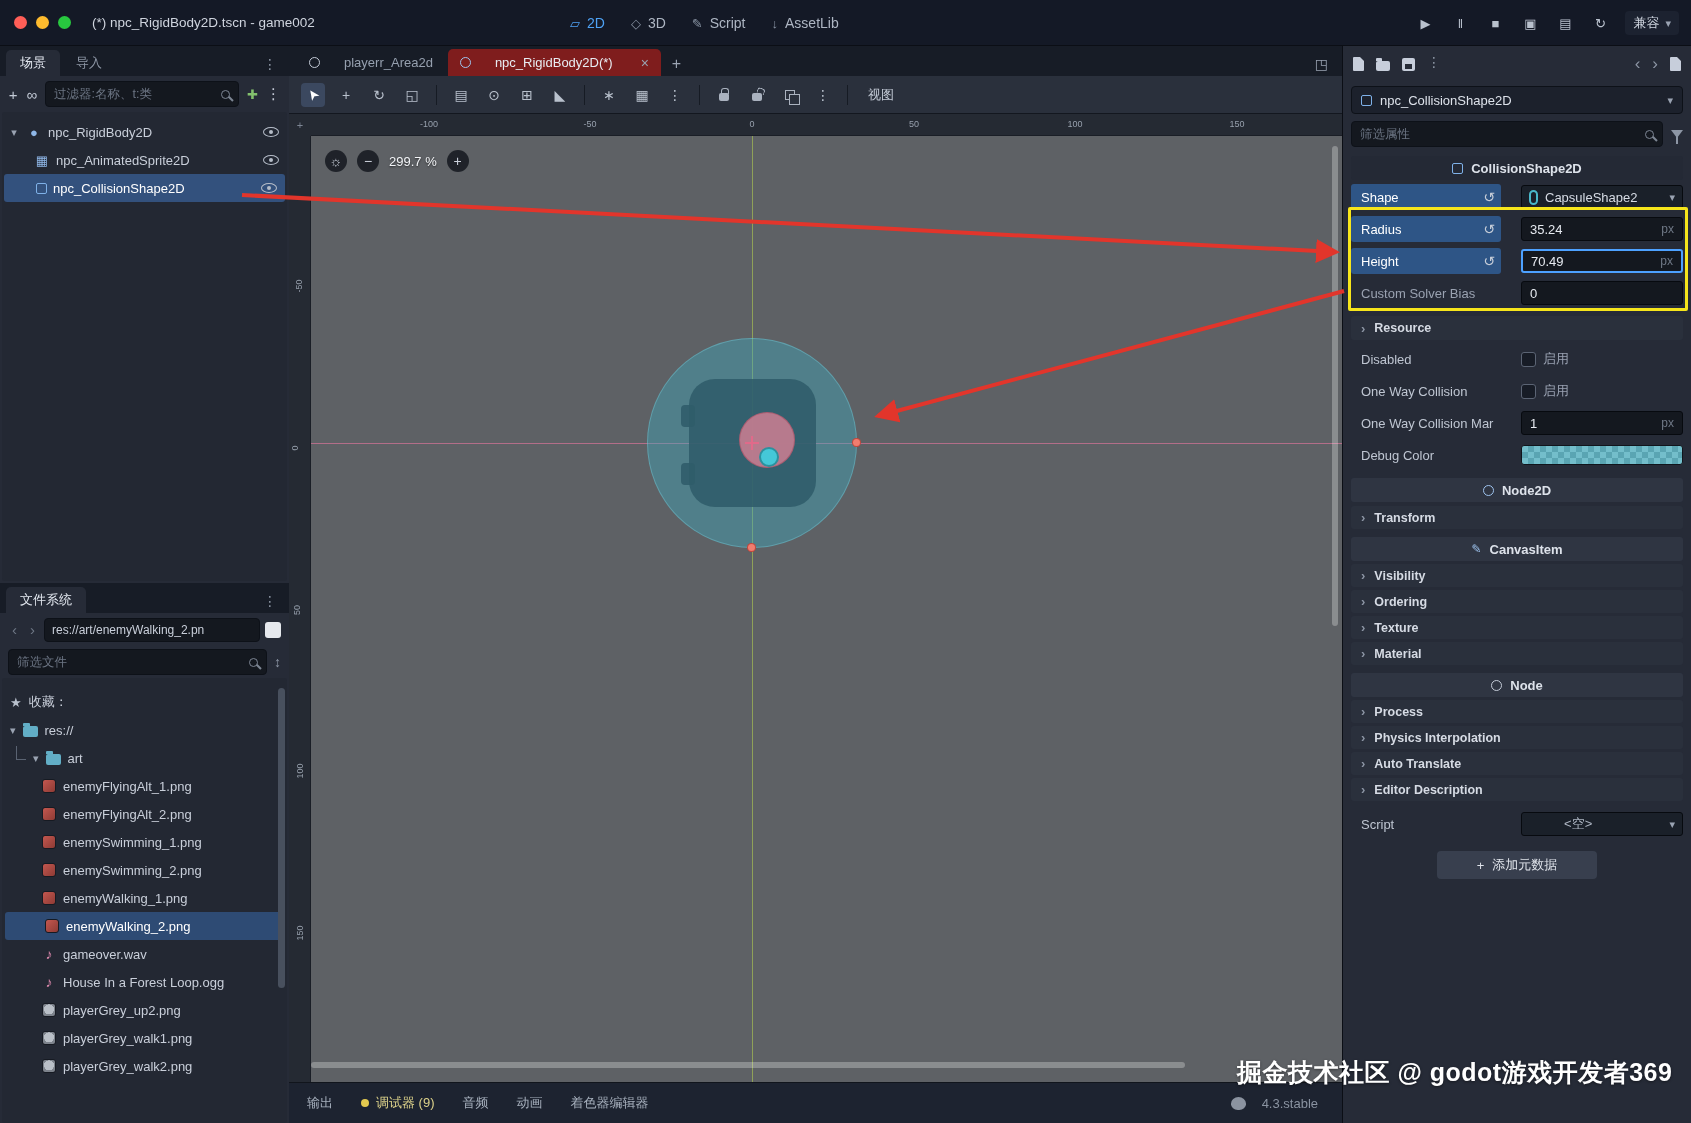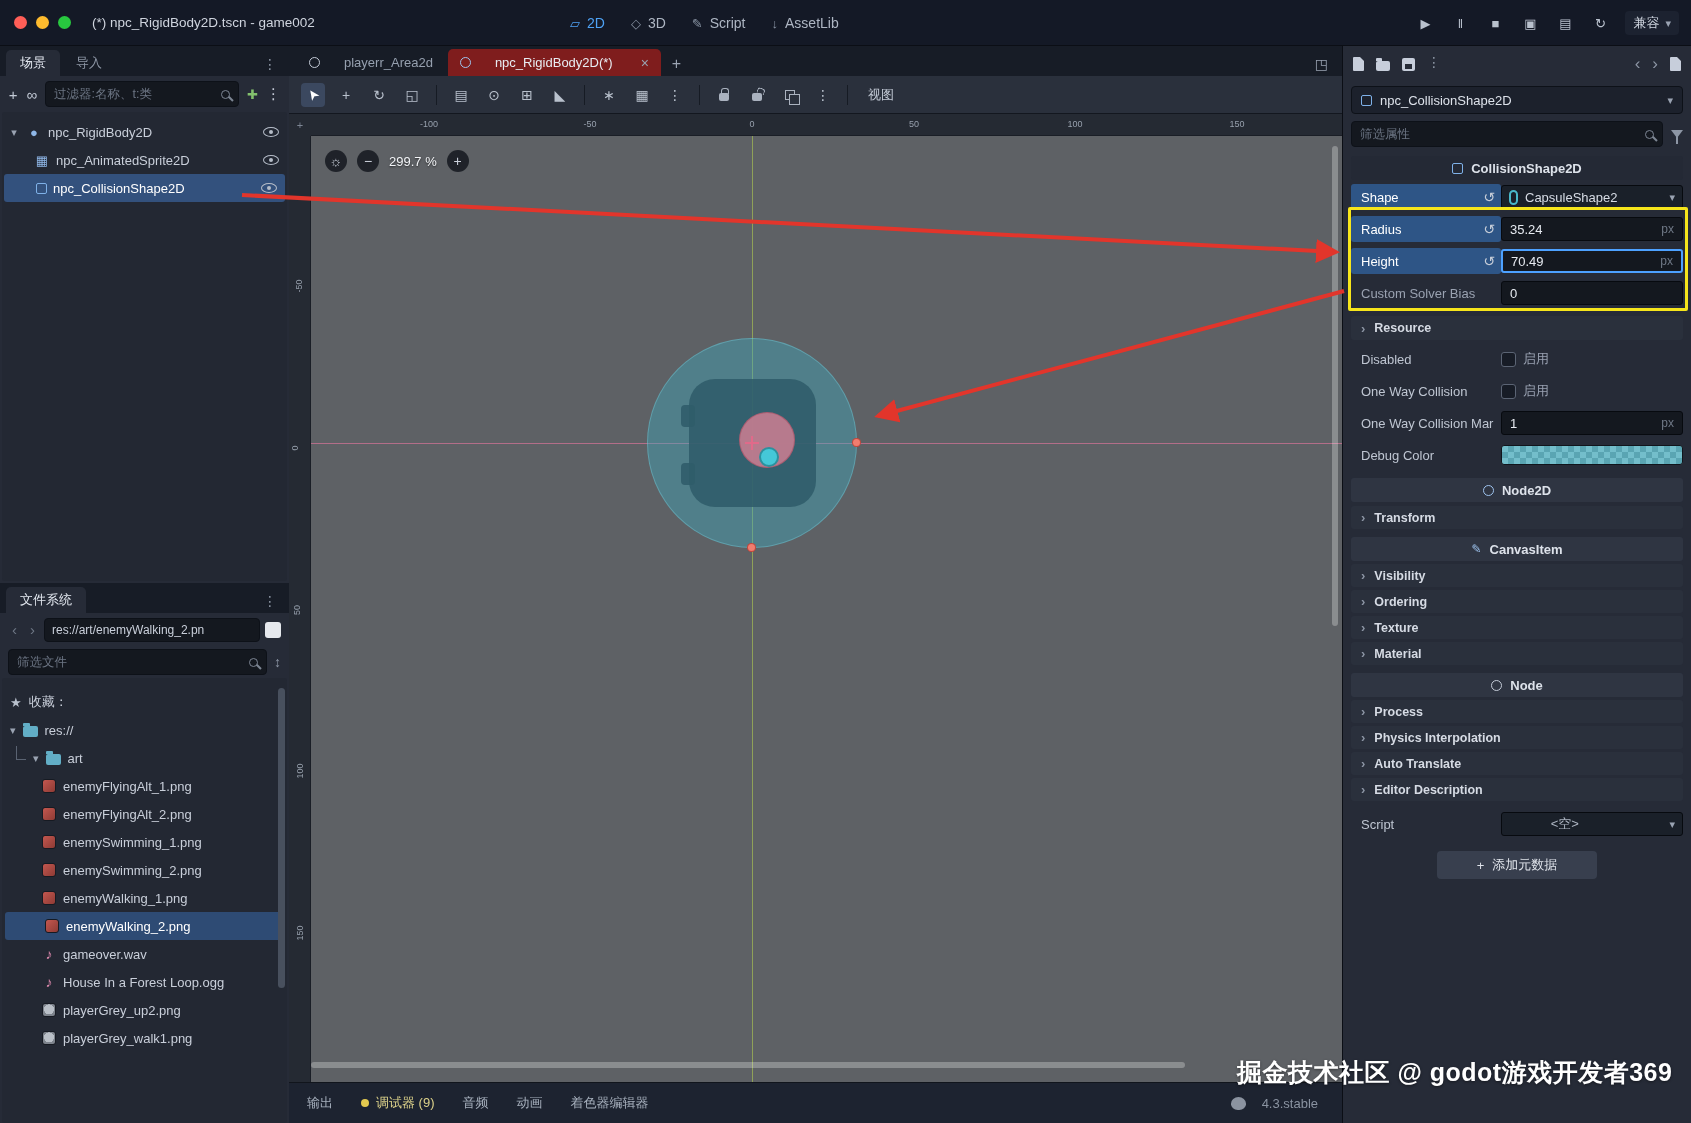--- a/index.html
+++ b/index.html
@@ -132,21 +132,21 @@
 .funnel::after{content:"";position:absolute;left:-1px;top:-2px;width:2px;height:8px;background:#8d96a5}
 .band{height:24px;margin:8px 8px 0;background:#2f3542;border-radius:3px;display:flex;align-items:center;justify-content:center;gap:8px;font-weight:bold;font-size:13px;color:#dde2ea}
 .band.first{background:#242935}
 .circ-ic{width:11px;height:11px;border:1.7px solid #9fc4ef;border-radius:50%;flex:0 0 auto}
 .circ-ic.gray{border-color:#c3cad6}
 .pencil{color:#9fc4ef;font-size:12px}
 .prow{height:30px;margin:2px 8px 0;display:flex;align-items:center}
 .pcell{width:150px;height:26px;display:flex;align-items:center;padding:0 6px 0 10px;border-radius:3px;font-size:13px;color:#bfc6d2}
 .prow.hl .pcell{background:#2e5586;color:#fff}
 .revert{margin-left:auto;color:#c6cdd8;font-size:14px}
-.pval{flex:1;padding-left:0;display:flex;align-items:center;gap:7px;min-width:0}
+.pval{flex:1;padding-left:20px;display:flex;align-items:center;gap:7px;min-width:0}
 .spin{flex:1;height:24px;background:#14181f;border:1px solid #070a0f;border-radius:3px;display:flex;align-items:center;padding:0 8px;font-size:13px;color:#e6eaf0}
 .spin .unit{margin-left:auto;color:#6f7886;font-size:12px}
 .spin.focus{border:2px solid #4da1ff}
 .res-drop{flex:1;height:24px;background:#1a2029;border:1px solid #070a0f;border-radius:3px;display:flex;align-items:center;gap:7px;padding:0 7px;font-size:13px;color:#d6dbe4;position:relative}
 .res-drop .center-val{margin:0 auto;color:#aeb6c3}
 .capsule{width:9px;height:15px;border:2px solid #49b8c9;border-radius:6px;flex:0 0 auto}
 .checkbox{width:15px;height:15px;border:1px solid #5b6474;background:#171c26;border-radius:3px;flex:0 0 auto}
 .check-label{font-size:13px;color:#9aa2b2}
 .swatch{flex:1;height:20px;border-radius:3px;border:1px solid #11151c;background-color:#c9ced6;background-image:linear-gradient(rgba(63,180,196,.62),rgba(63,180,196,.62)),linear-gradient(45deg,#868c96 25%,transparent 25% 75%,#868c96 75%),linear-gradient(45deg,#868c96 25%,transparent 25% 75%,#868c96 75%);background-size:auto,12px 12px,12px 12px;background-position:0 0,0 0,6px 6px}
 .group-row{height:23px;margin:3px 8px 0;background:#2a303c;border-radius:3px;display:flex;align-items:center;gap:9px;padding:0 10px;font-weight:bold;font-size:12.5px;color:#d6dbe4}
@@ -309,20 +309,24 @@
             <span class="note">♪</span>
             <span>House In a Forest Loop.ogg</span>
           </div>
         <div class="frow" style="padding-left:40px">
             <span class="thumb gray"></span>
             <span>playerGrey_up2.png</span>
           </div>
         <div class="frow" style="padding-left:40px">
             <span class="thumb gray"></span>
             <span>playerGrey_walk1.png</span>
+          </div>
+        <div class="frow" style="padding-left:40px">
+            <span class="thumb gray"></span>
+            <span>playerGrey_walk2.png</span>
           </div>
         <div class="vscroll"></div>
       </div>
     </section>
   </aside>
 
   <main id="center">
     <div class="scene-tabs">
       <div class="vtab">
         <span class="circ-ic gray"></span>

